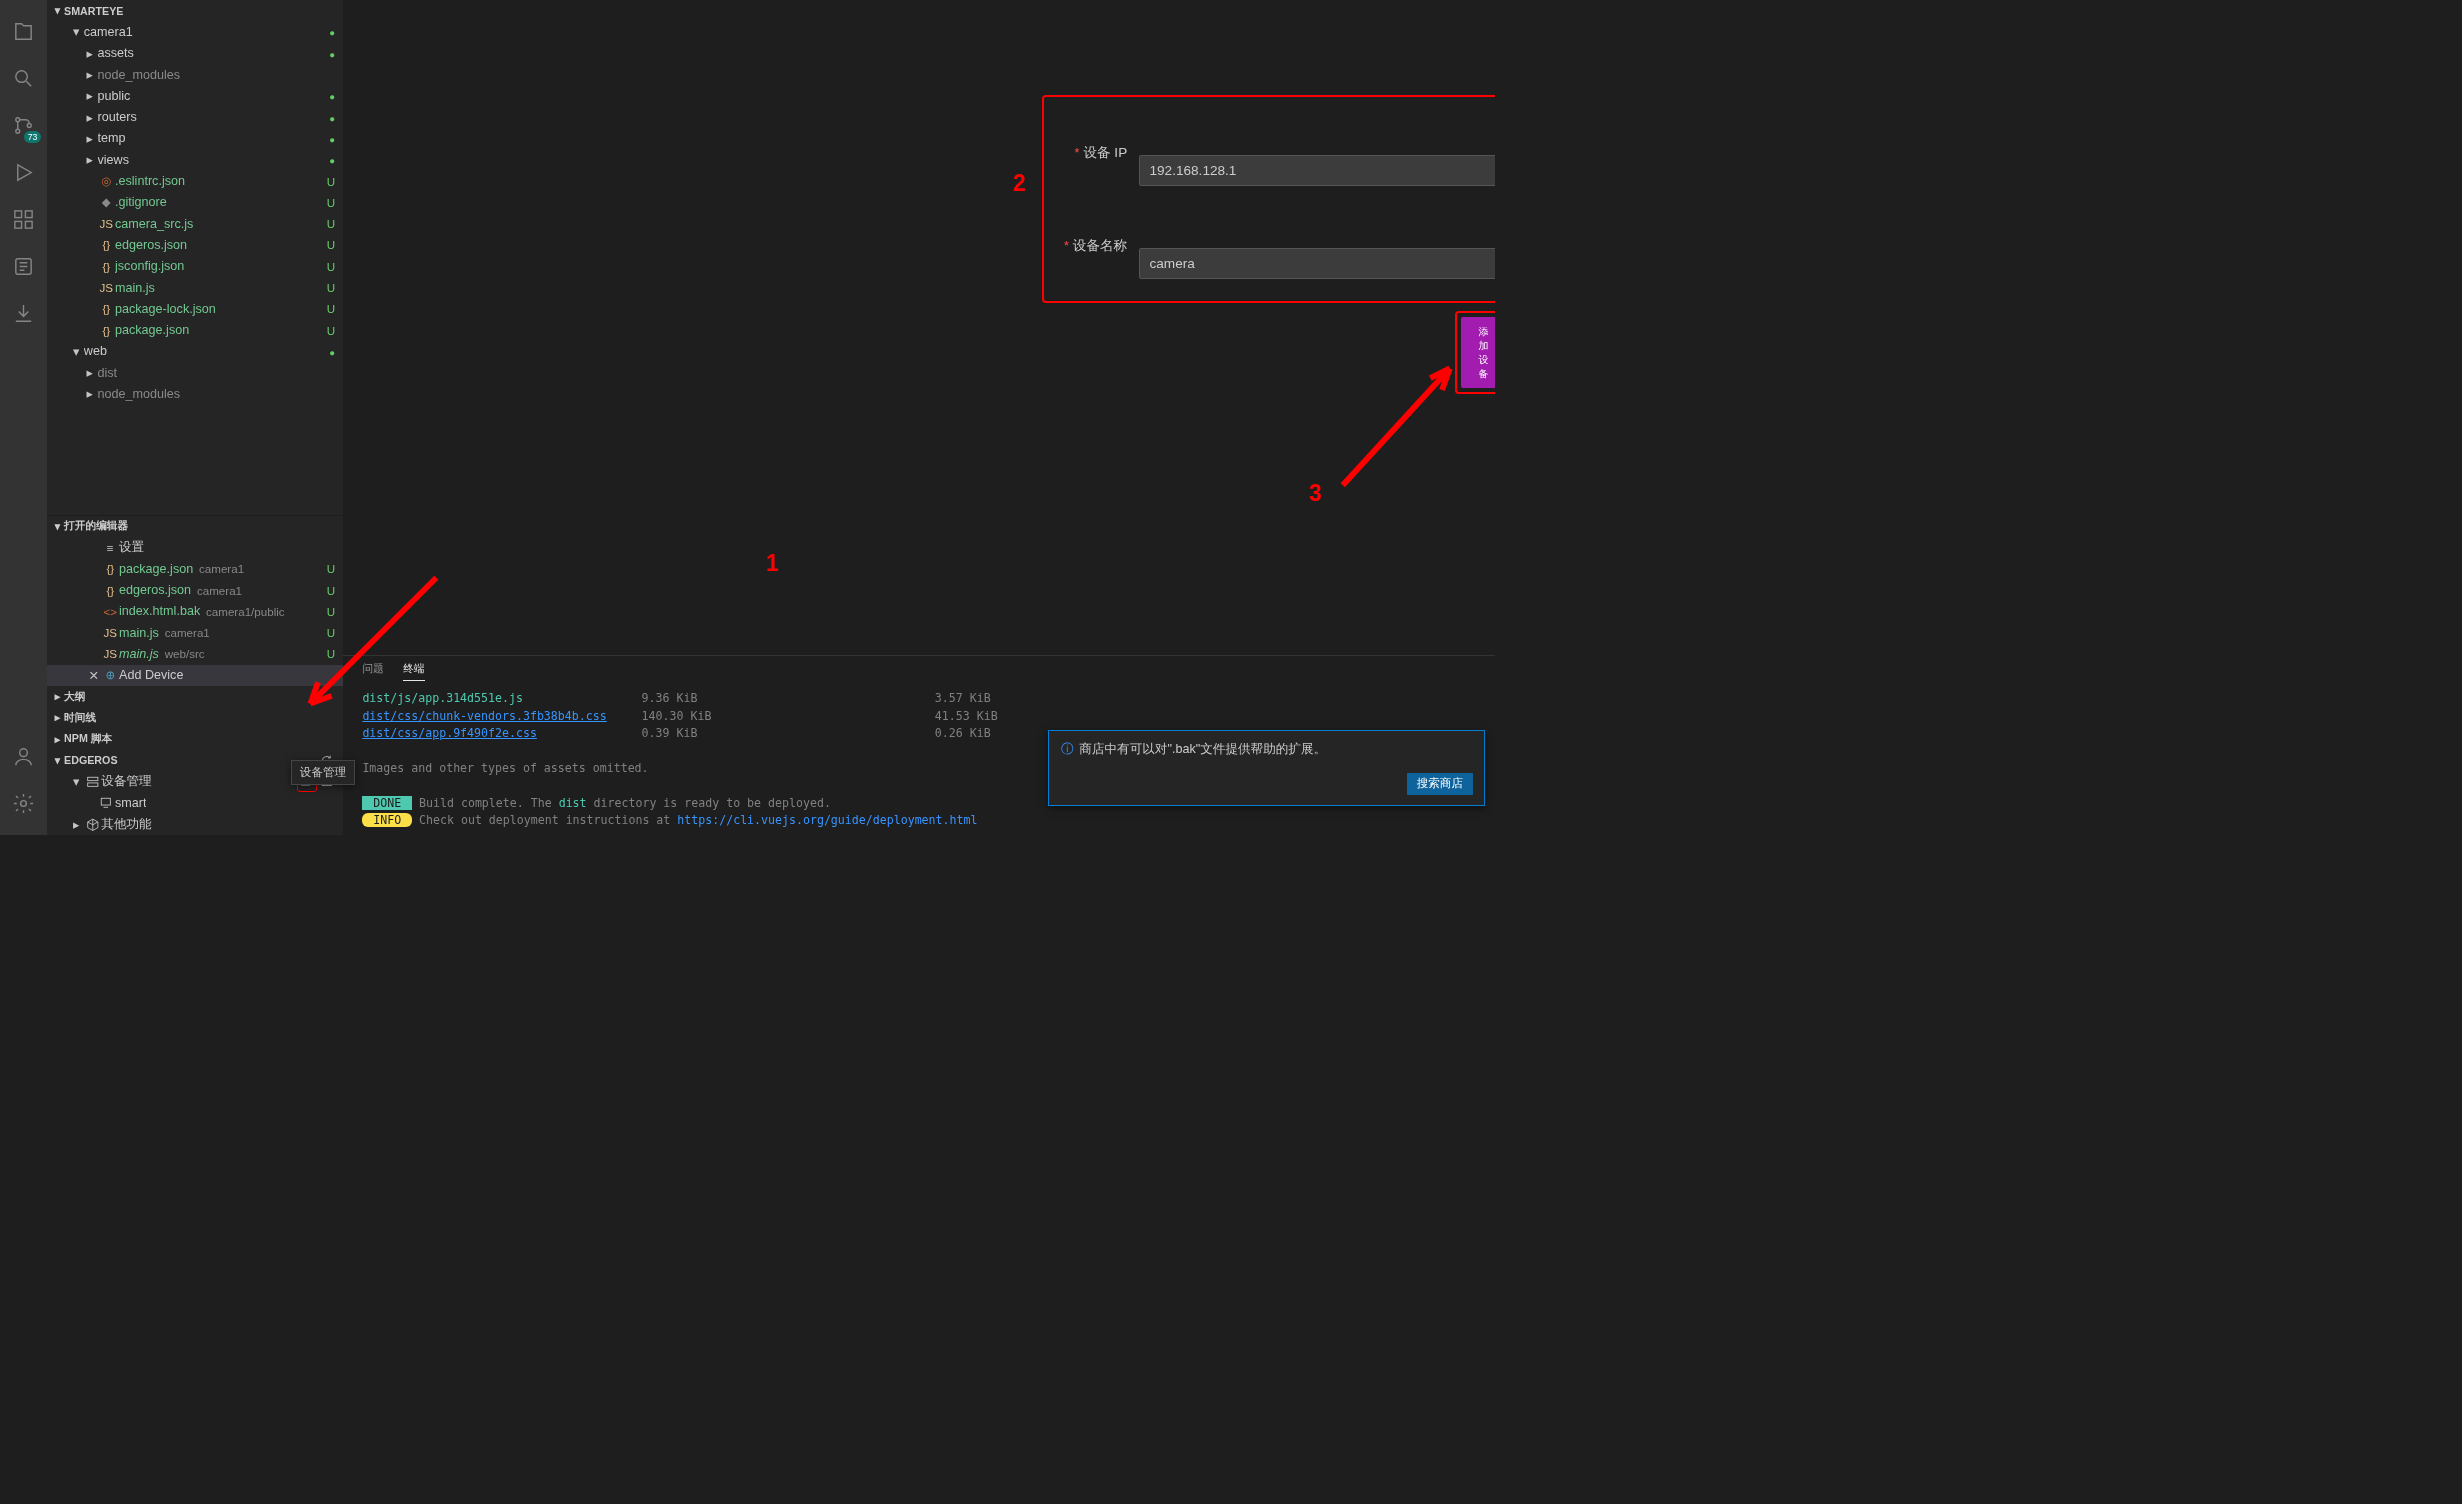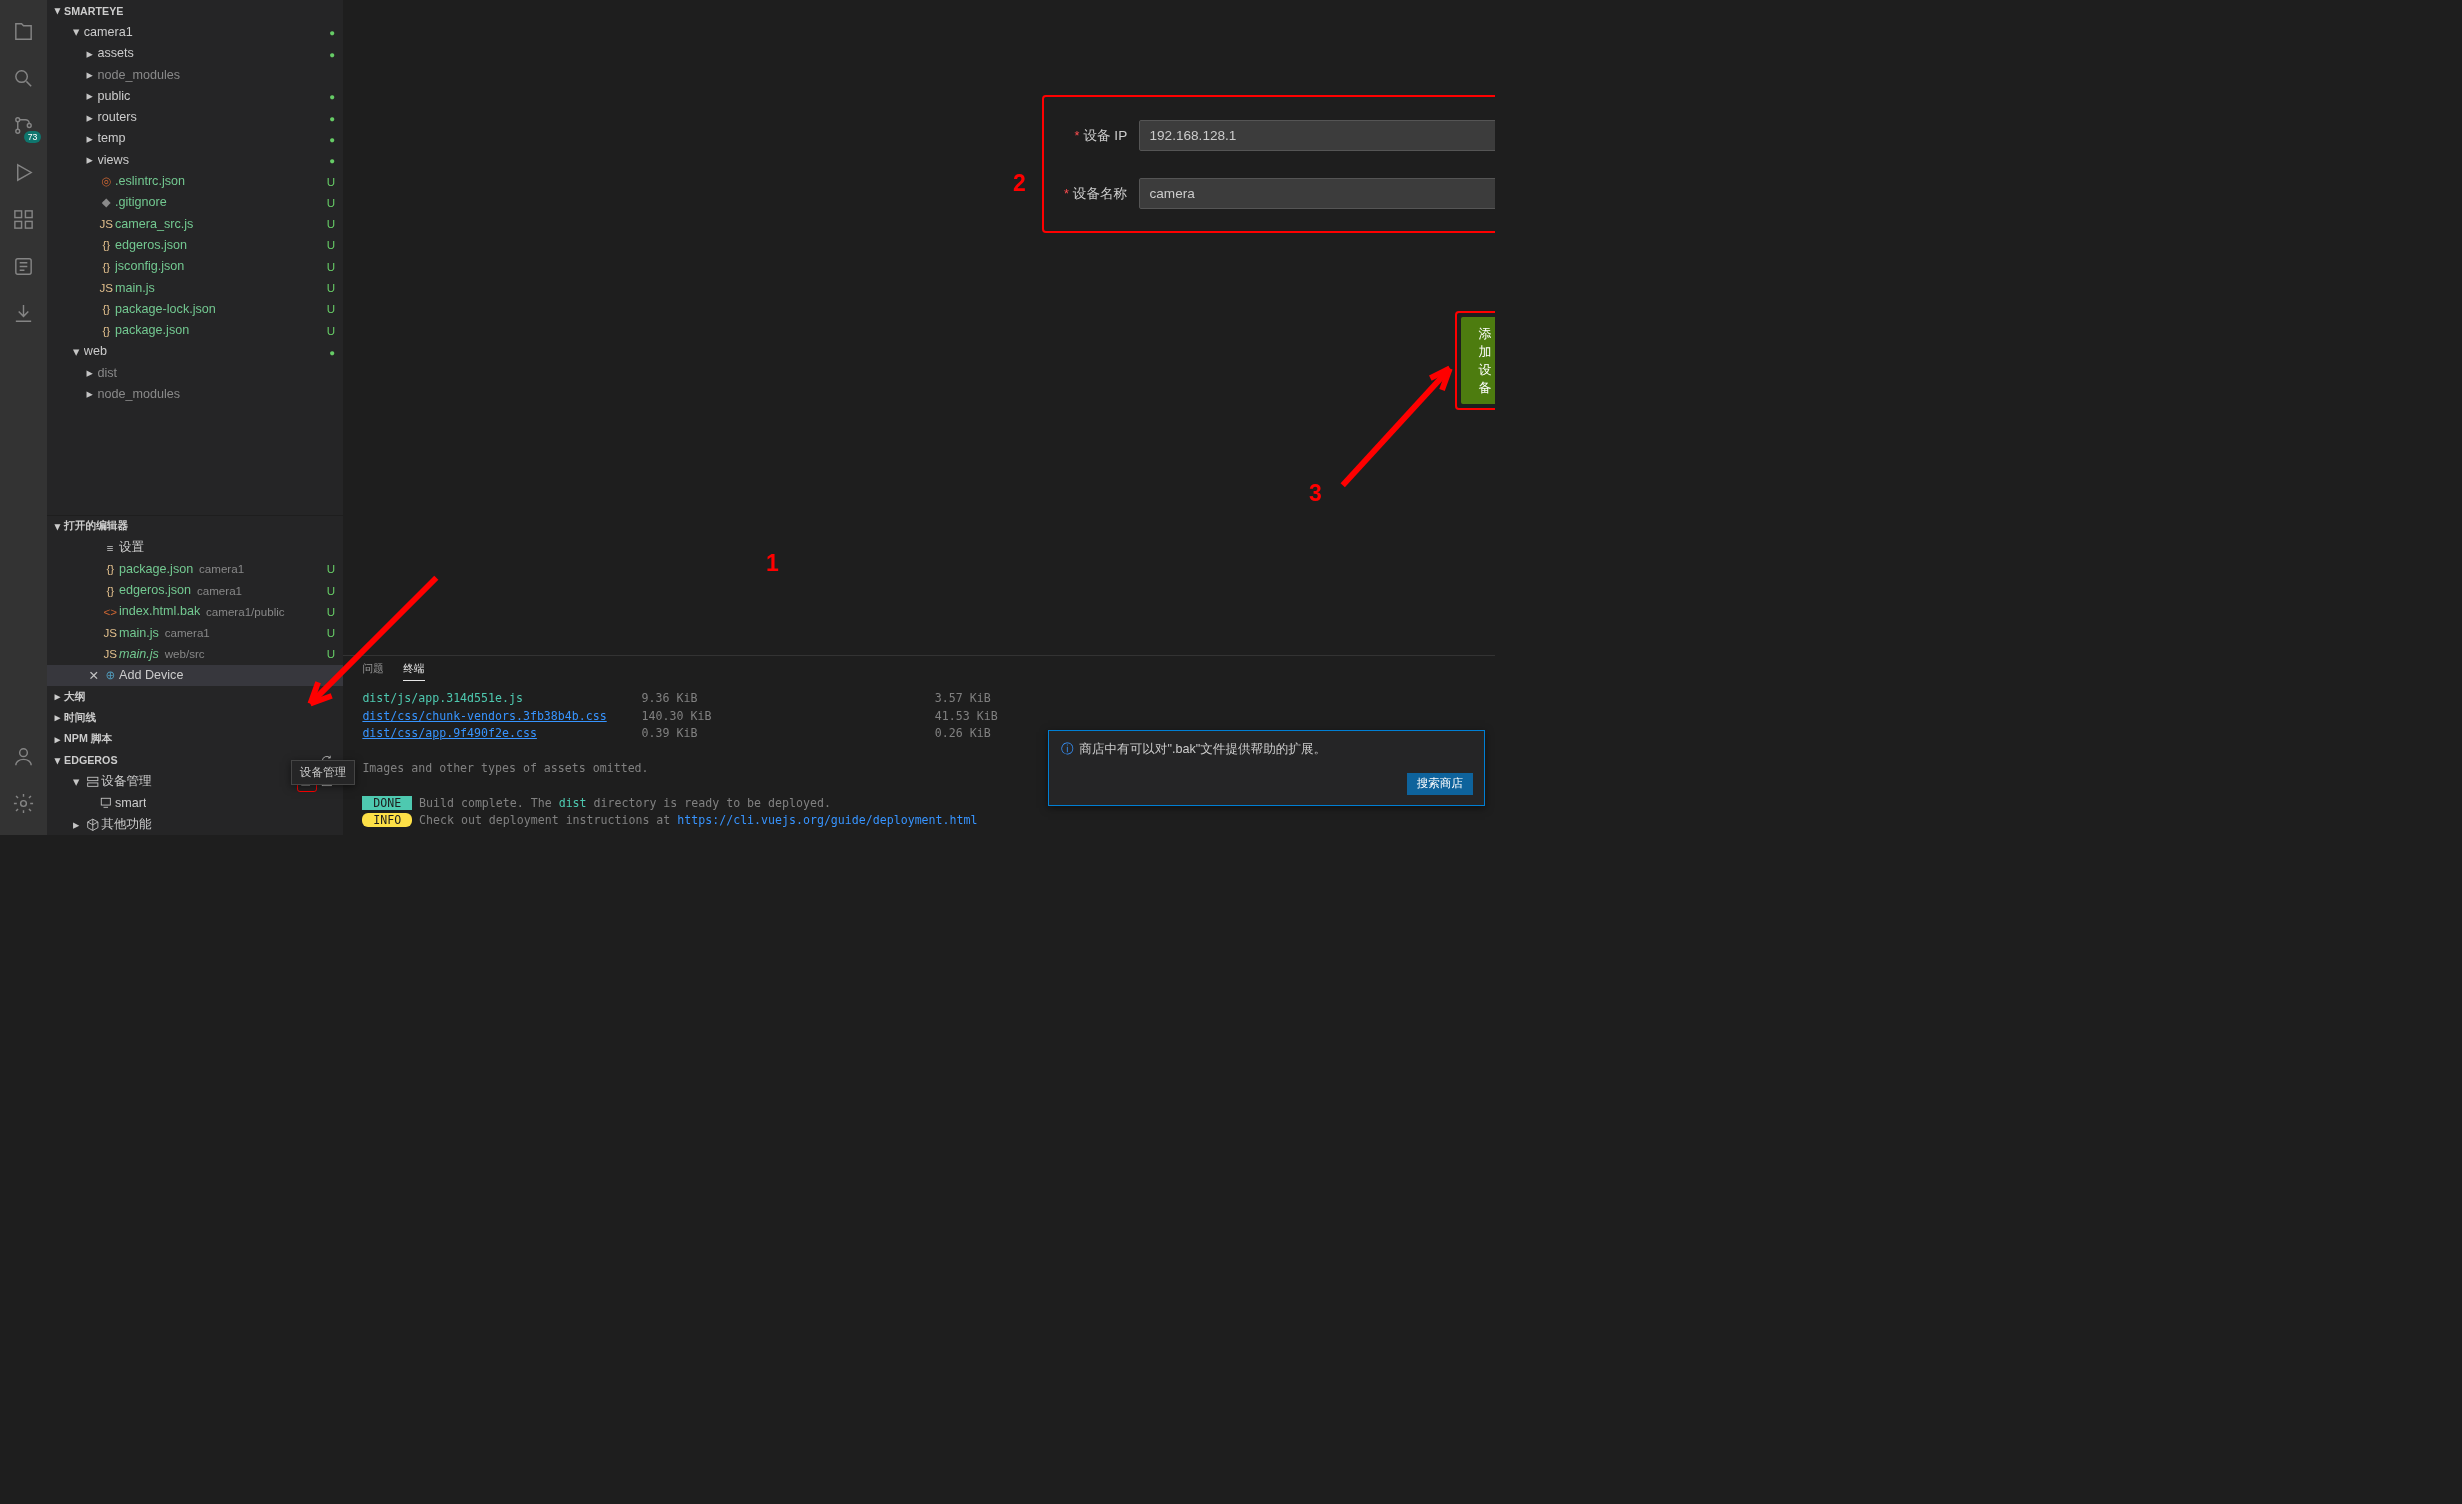--- a/index.html
+++ b/index.html
@@ -155,38 +155,39 @@
   .form-label { color:#ccc; font-size:13.6px; }
   .form-input {
     flex: 1;
     background: #3c3c3c;
     border: 1px solid #555;
     color: #ccc;
     padding: 5.8px 9.7px;
     font-size: 13.6px;
     border-radius: 1.9px;
     height: 31px;
+    margin-top: 35px;
   }
   .form-input.focused { border-color: #007fd4; box-shadow: 0 0 0 1px #007fd4;}
   .eye-wrap { position:relative; flex:1;}
   .eye-wrap .form-input { width:100%;}
   .eye-icon { position:absolute; right:7.8px; top:50%; transform:translateY(-50%); color:#888; cursor:pointer;}
   .add-btn-box {
     position: absolute;
     left: 1112px; top: 311px;
     border: 2.9px solid red;
     border-radius: 3.9px;
     padding: 3.9px;
   }
   .add-btn {
-    background: #4d7c0f;
+    background: #a21caf;
     color: white;
     border: none;
     padding: 7.8px 17.5px;
-    font-size: 13px;
+    font-size: 10px;
     border-radius: 1.9px;
     cursor: pointer;
     text-align: center;
   }
   .anno-num {
     position: absolute;
     color: red;
     font-size: 23px;
     font-weight: bold;
   }

